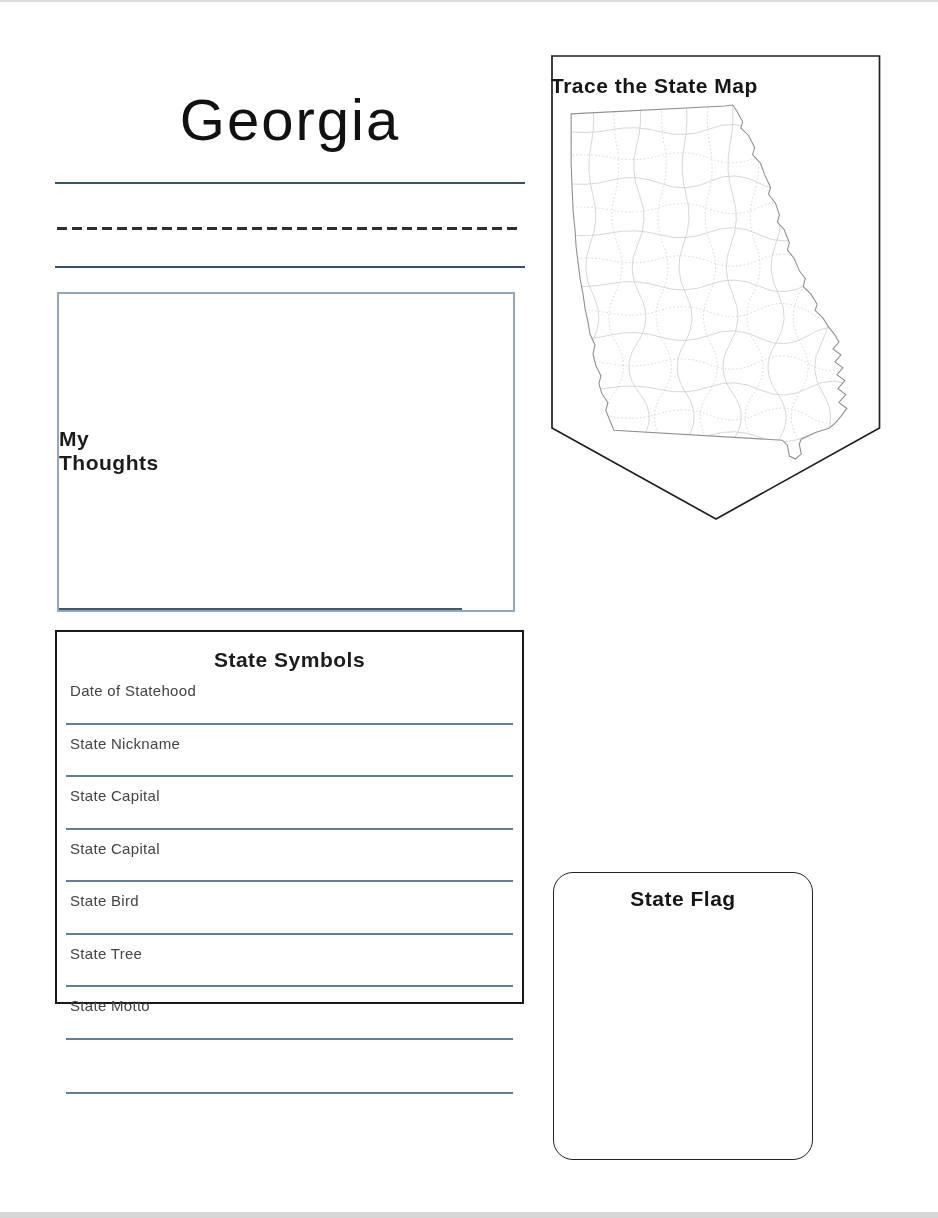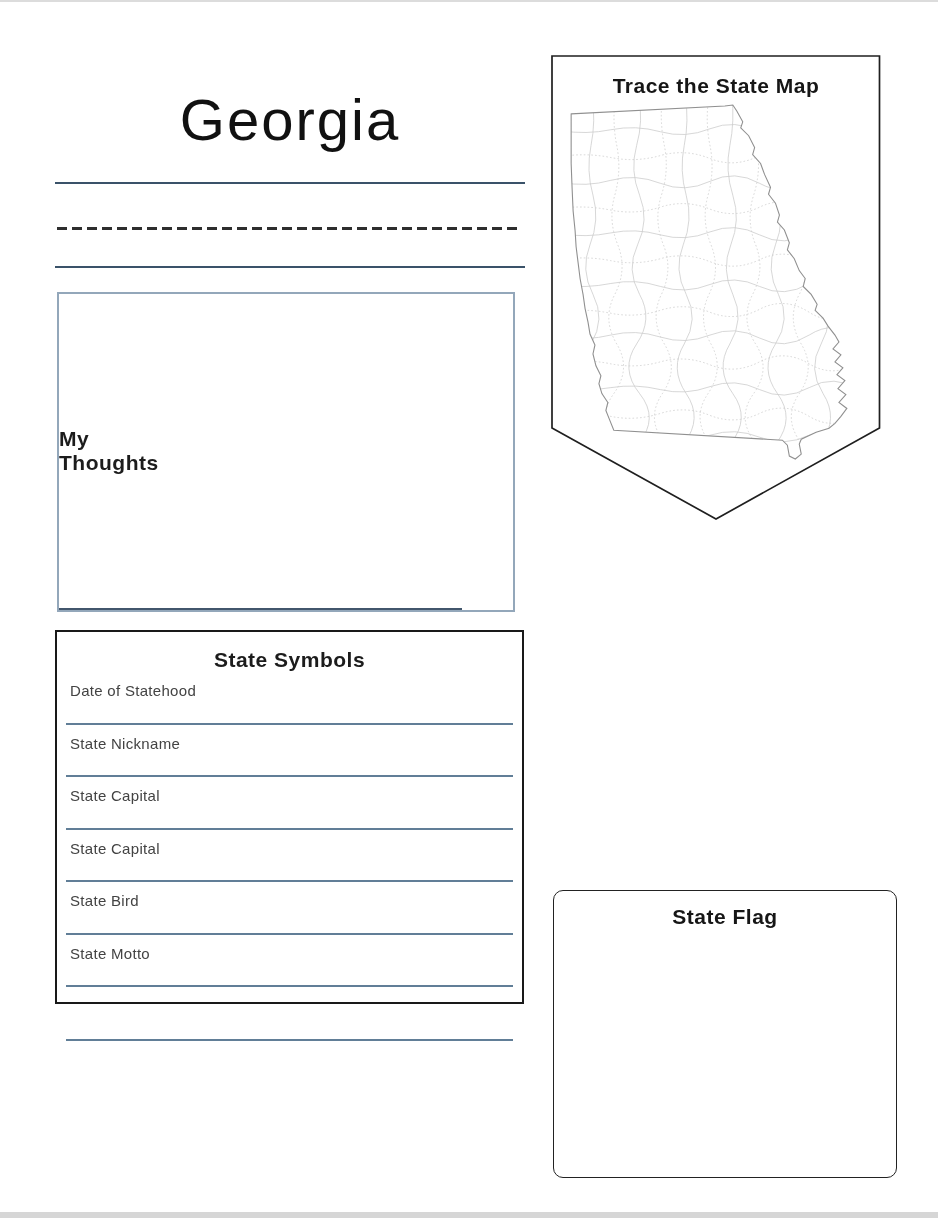--- a/index.html
+++ b/index.html
@@ -52,36 +52,36 @@
   .s-row{
     height:52.5px;margin:0 9px;border-bottom:2px solid #617e97;
     box-sizing:border-box;padding:10px 0 0 4px;
   }
   .s-label{font-size:15px;color:#434343;letter-spacing:.3px;margin-top:40px;}
   .s-blank{height:54px;}
 
   
   .banner-svg{position:absolute;left:551px;top:55px;}
   .map-title{
-    position:absolute;left:551px;top:74px;width:330px;text-align:center;
+    position:absolute;left:551px;top:74px;width:330px;
     font-size:21px;font-weight:700;color:#161616;letter-spacing:.5px;
   }
   .map-svg{position:absolute;left:566px;top:101px;}
 
   .seal{
     position:absolute;left:549px;top:528px;width:332px;height:340px;
     border:1.5px solid #222;border-radius:50%;box-sizing:border-box;background:#fff;
   }
   .seal-title{
     margin-top:22px;text-align:center;
     font-size:21px;font-weight:700;color:#161616;letter-spacing:.5px;
   }
   .flag{
-    position:absolute;left:553px;top:890px;width:344px;height:288px;
-    border:1.6px solid #222;border-radius:10px;box-sizing:border-box;background:#fff;
+    position:absolute;left:553px;top:872px;width:260px;height:288px;
+    border:1.6px solid #222;border-radius:20px;box-sizing:border-box;background:#fff;
   }
   .flag-title{
     margin-top:14px;text-align:center;
     font-size:21px;font-weight:700;color:#161616;letter-spacing:.5px;
   }
 </style>
 </head>
 <body>
 
 <div class="page">
@@ -103,20 +103,21 @@
     <div class="t-row"></div>
   </div>
 
   <div class="symbols">
     <div class="symbols-header">State Symbols</div>
     <div class="s-row"><span class="s-label">Date of Statehood</span></div>
     <div class="s-row"><span class="s-label">State Nickname</span></div>
     <div class="s-row"><span class="s-label">State Capital</span></div>
     <div class="s-row"><span class="s-label">State Capital</span></div>
     <div class="s-row"><span class="s-label">State Bird</span></div>
+    <div class="s-row"><span class="s-label">State Tree</span></div>
     <div class="s-row"><span class="s-label">State Motto</span></div>
     <div class="s-row s-blank"></div>
   </div>
 
   <svg class="banner-svg" width="330" height="466" viewBox="0 0 330 466">
     <polygon points="1,1 328.5,1 328.5,373 165,464 1,373" fill="#ffffff" stroke="#1f1f1f" stroke-width="1.7"></polygon>
   </svg>
   <div class="map-title">Trace the State Map</div>
 
   <svg class="map-svg" width="288" height="362" viewBox="0 0 290 365">

